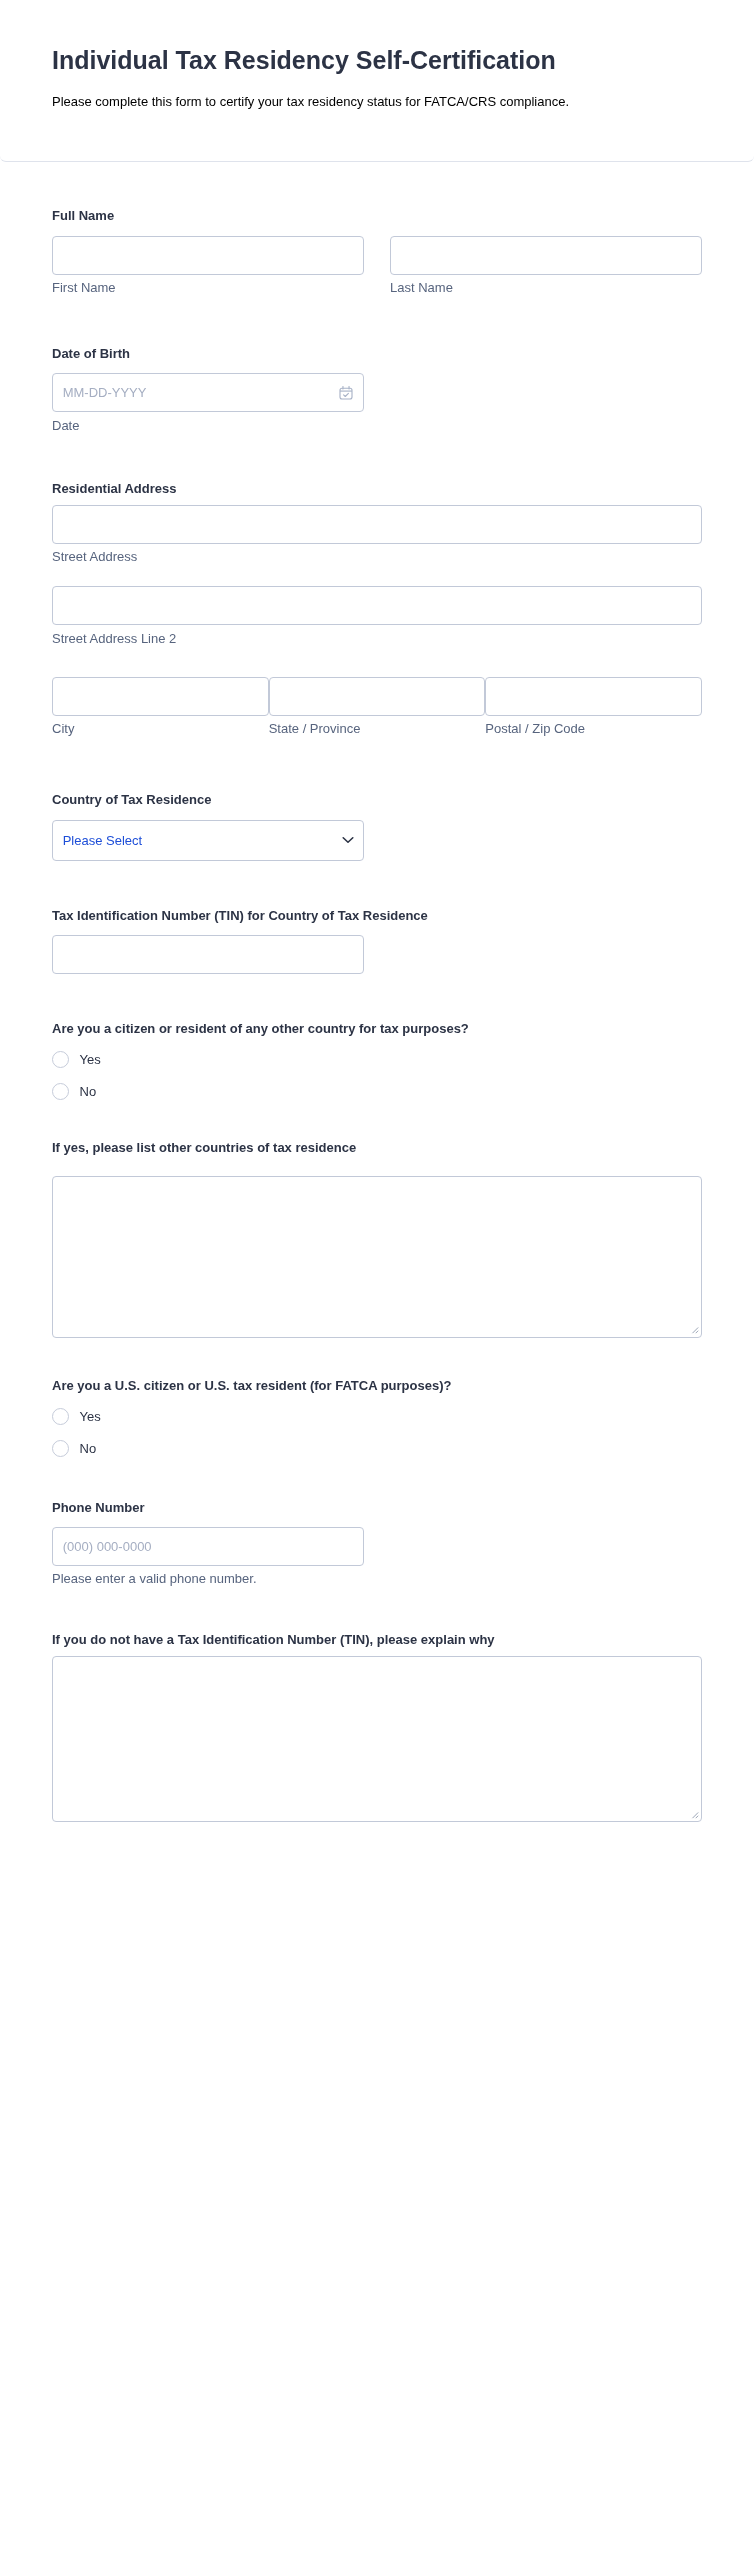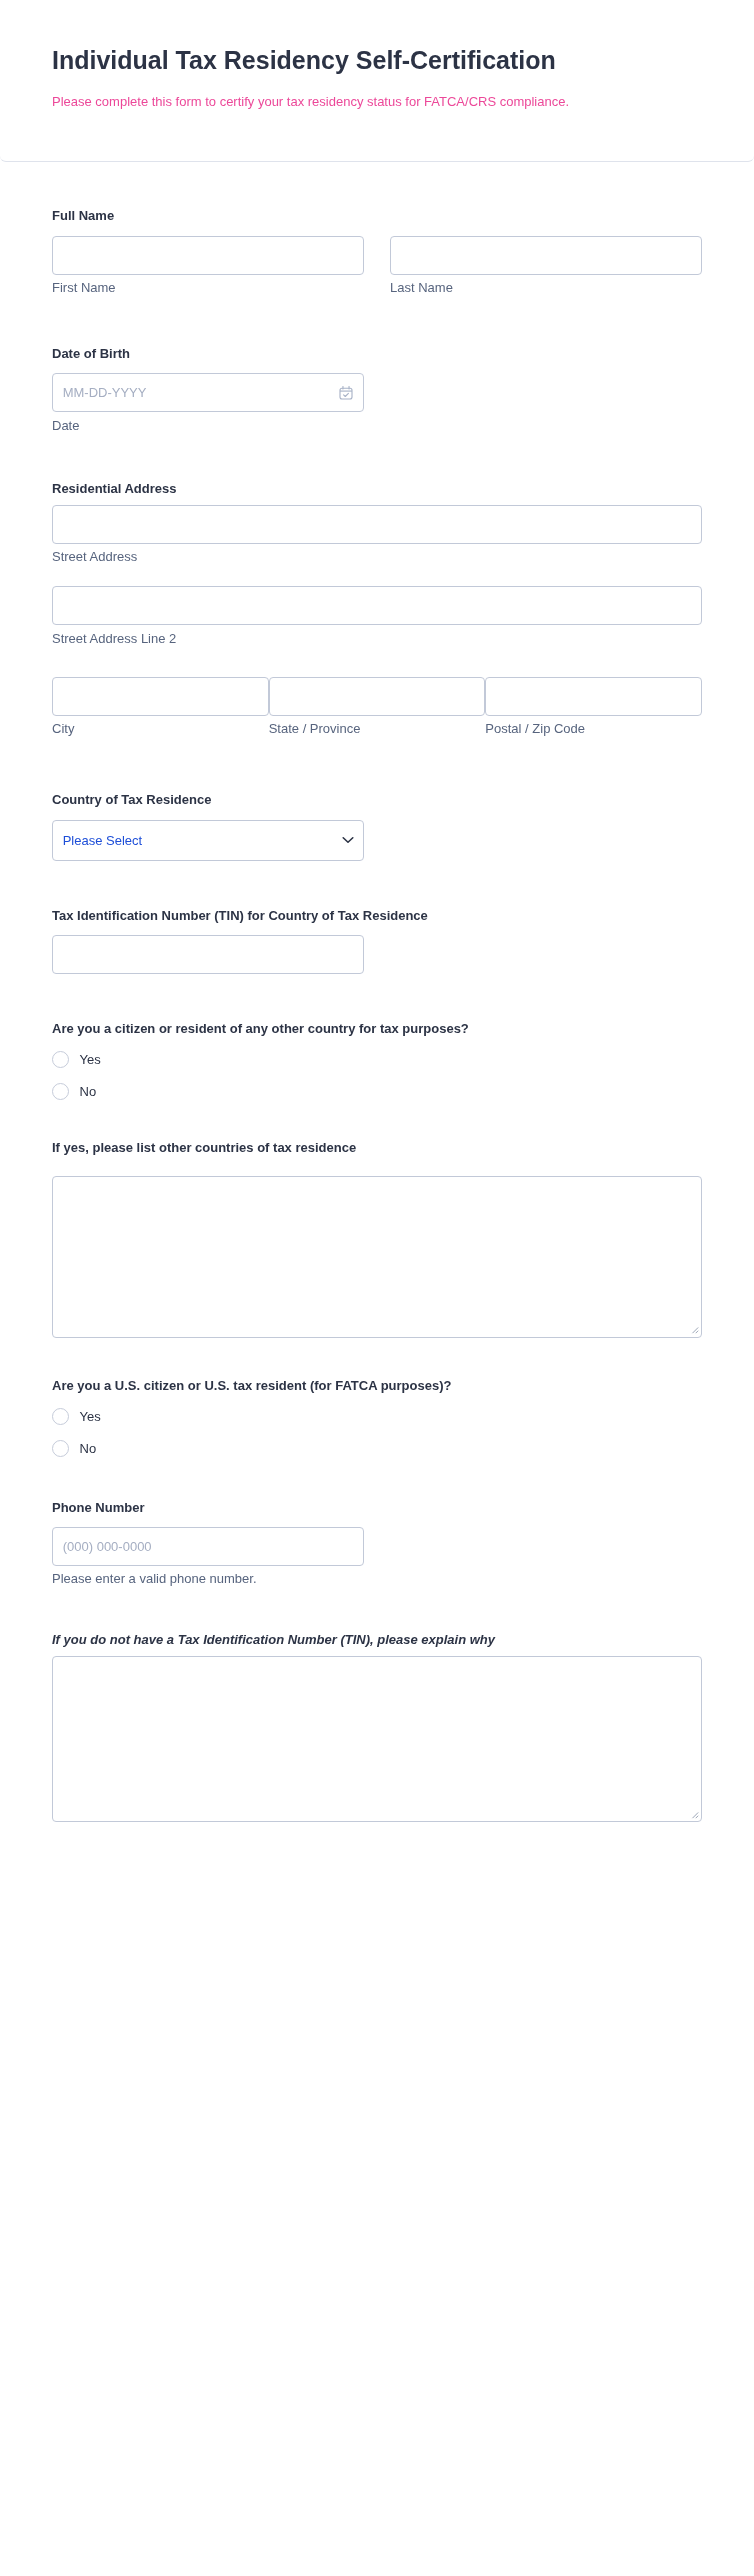--- a/index.html
+++ b/index.html
@@ -21,21 +21,21 @@
     font-size: 25px;
     line-height: 1.52;
     font-weight: 700;
     color: #2c3345;
     max-width: 519px;
   }
   .form-subtitle {
     margin-top: 11.4px;
     font-size: 13px;
     line-height: 1.85;
-    color: #ec4899;
+    color: #000000;
     max-width: 568px;
   }
   .form-body {
     padding: 44px 52px 0 52px;
   }
   .field { margin-bottom: 45px; }
   .field-label {
     display: block;
     font-size: 13px;
     line-height: 19.5px;
@@ -132,21 +132,21 @@
   }
   .q-label { margin-bottom: 0; }
   .fld-q1 { margin-bottom: 36px; }
   .fld-fullname { margin-bottom: 50px; }
   .fld-dob { margin-bottom: 47px; }
   .fld-address { margin-bottom: 55px; }
   .fld-ta1 { margin-bottom: 38px; }
   .fld-q2 { margin-bottom: 39px; }
   .fld-address .field-label { margin-bottom: 6.5px; }
   .fld-ta1 .field-label { margin-bottom: 18.6px; }
-  .fld-ta2 .field-label { margin-bottom: 6px; font-style: italic; }
+  .fld-ta2 .field-label { margin-bottom: 6px; }
 </style>
 </head>
 <body>
 
 <header class="page-header">
   <h1 class="form-title">Individual Tax Residency Self-Certification</h1>
   <p class="form-subtitle">Please complete this form to certify your tax residency status for FATCA/CRS compliance.</p>
 </header>
 
 <main class="form-body">

